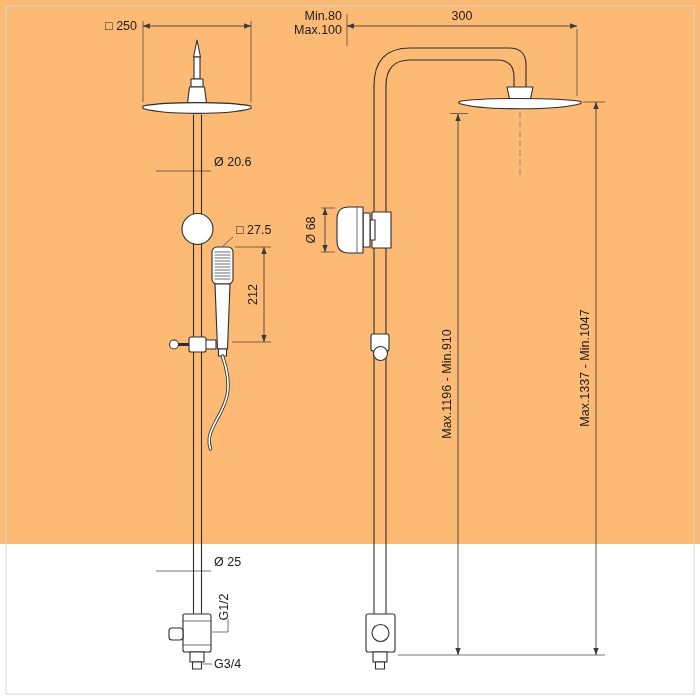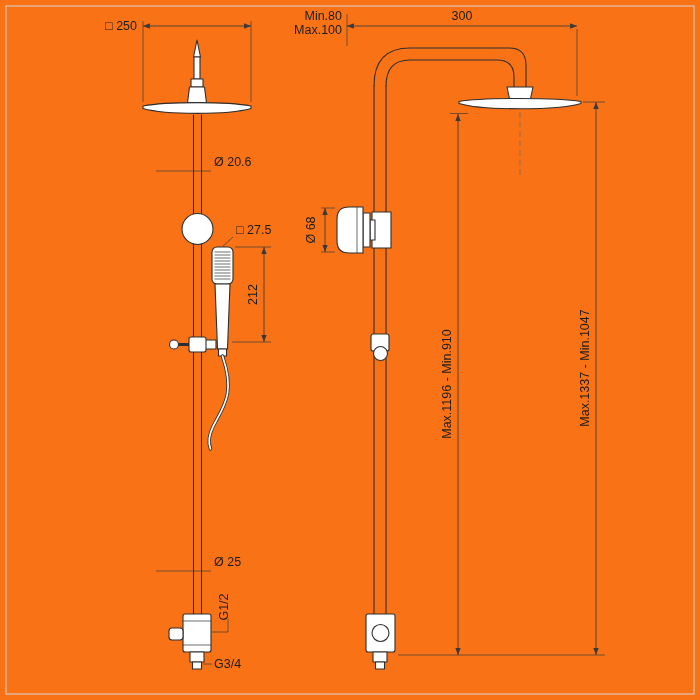--- a/index.html
+++ b/index.html
@@ -1,17 +1,17 @@
 <!DOCTYPE html>
 <html><head>
 <meta charset="utf-8">
 <style>
   html, body { margin:0; padding:0; background:#ffffff; }
   body { width:700px; height:700px; }
-  .stage { position:relative; width:700px; height:700px; background:#f97316; }
+  .stage { position:relative; width:700px; height:544px; background:#fdba74; }
   svg { display:block; }
   .obj  { fill:none; stroke:#2e2e2e; stroke-width:1.1; stroke-linejoin:round; stroke-linecap:round; }
   .objf { fill:#ffffff; stroke:#2e2e2e; stroke-width:1.1; stroke-linejoin:round; }
   .thin { stroke:#2e2e2e; stroke-width:0.7; }
   .dim  { stroke:#3a3a3a; stroke-width:0.85; fill:none; }
   .ext  { stroke:#3a3a3a; stroke-width:0.7; fill:none; }
   .cline{ stroke:#6b6b6b; stroke-width:0.7; }
   .hose-outer { fill:none; stroke:#2e2e2e; stroke-width:3.4; stroke-linecap:round; }
   .hose-inner { fill:none; stroke:#ffffff; stroke-width:1.7; stroke-linecap:round; }
   text { font-family:"Liberation Sans", sans-serif; font-size:12.5px; fill:#1c1c1c; }

